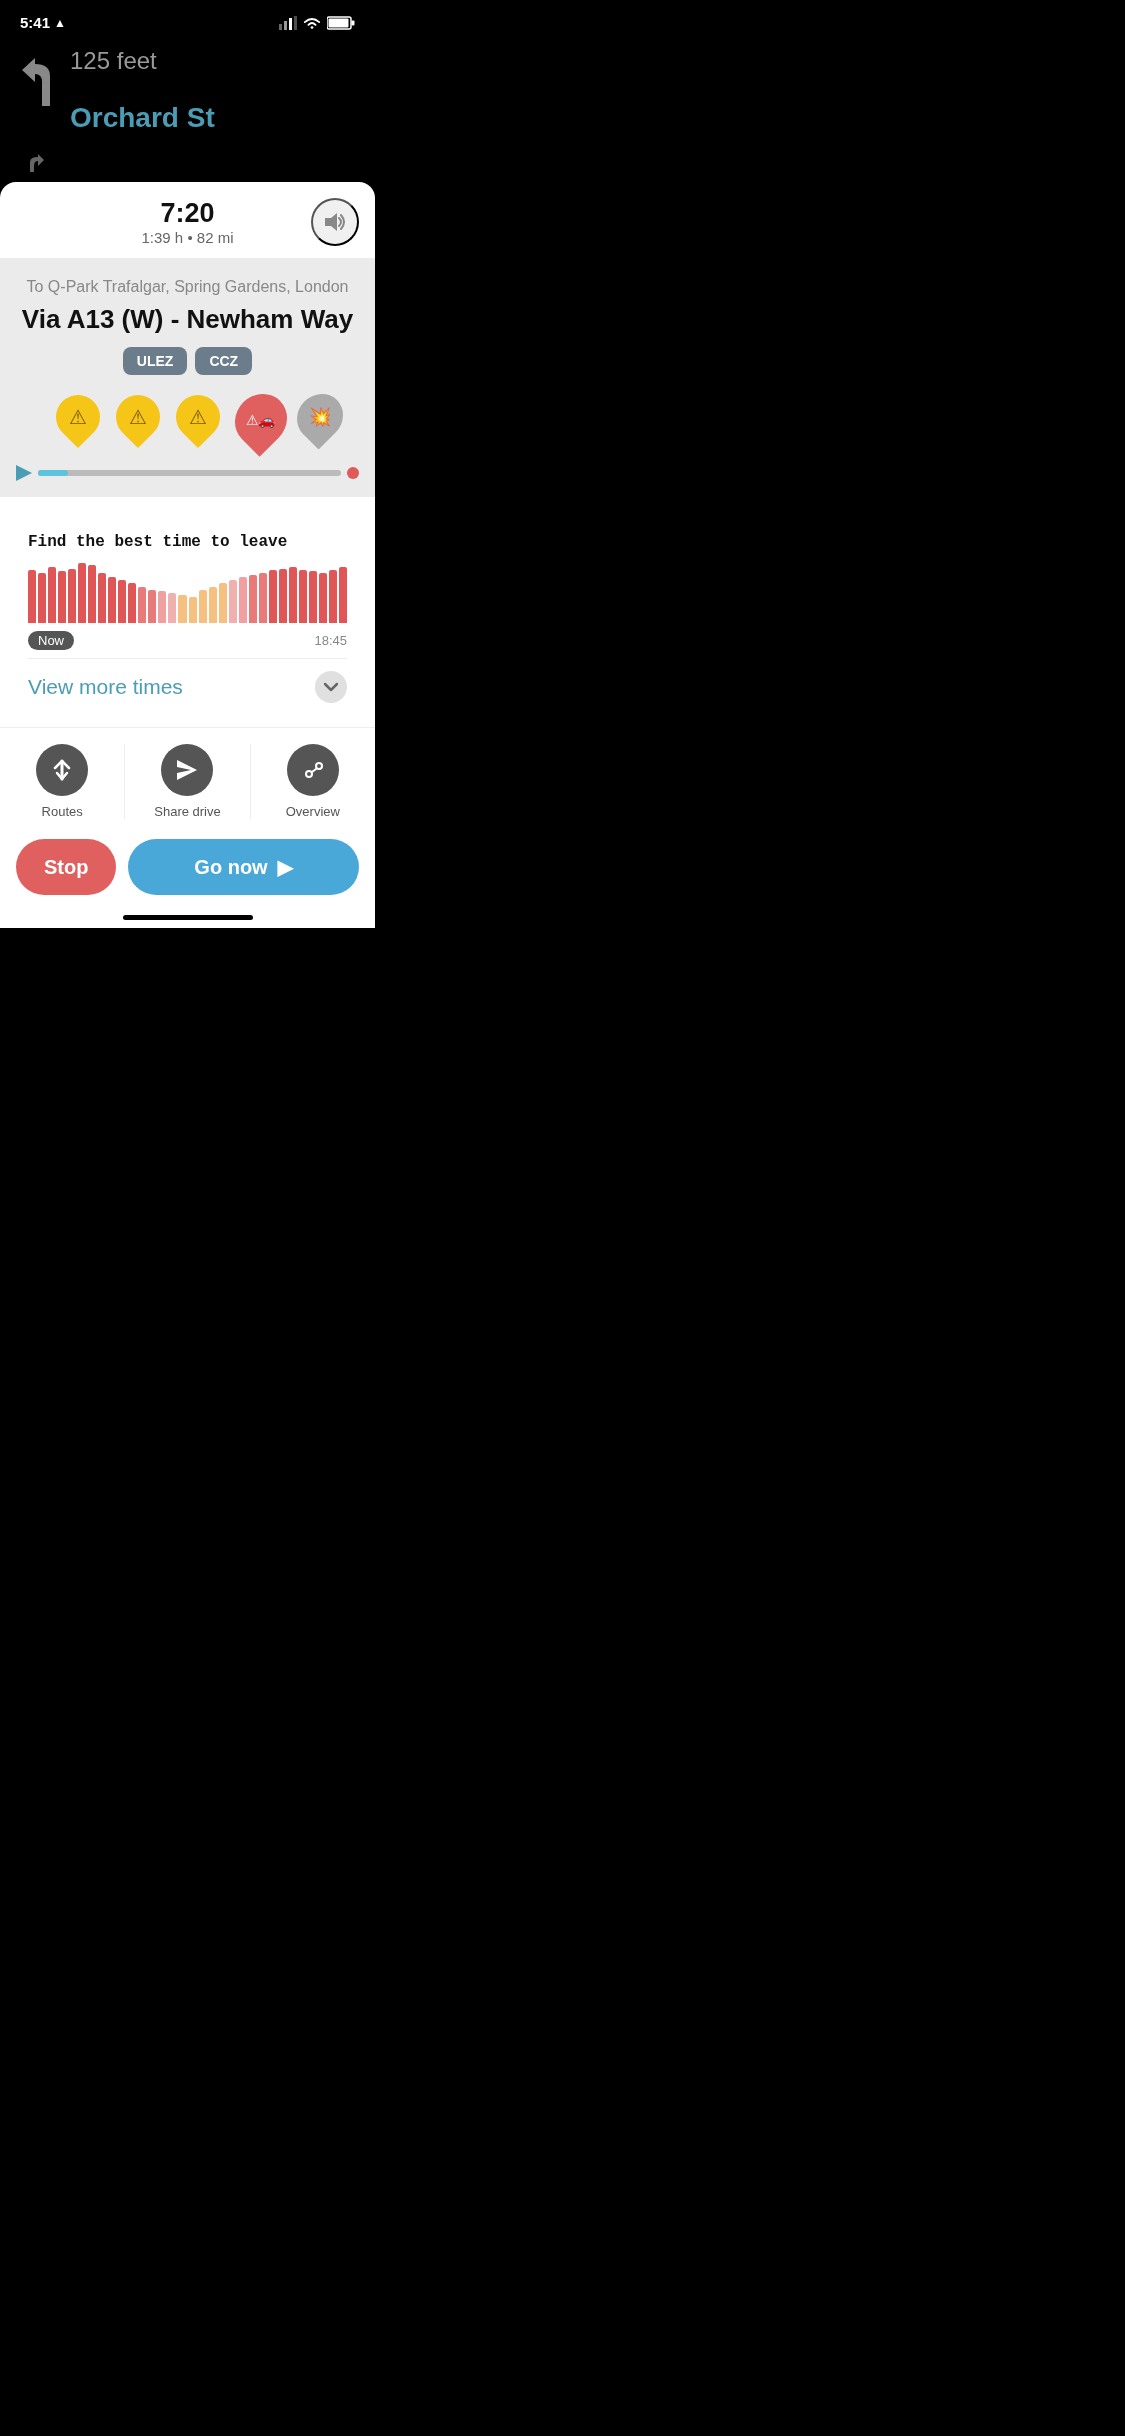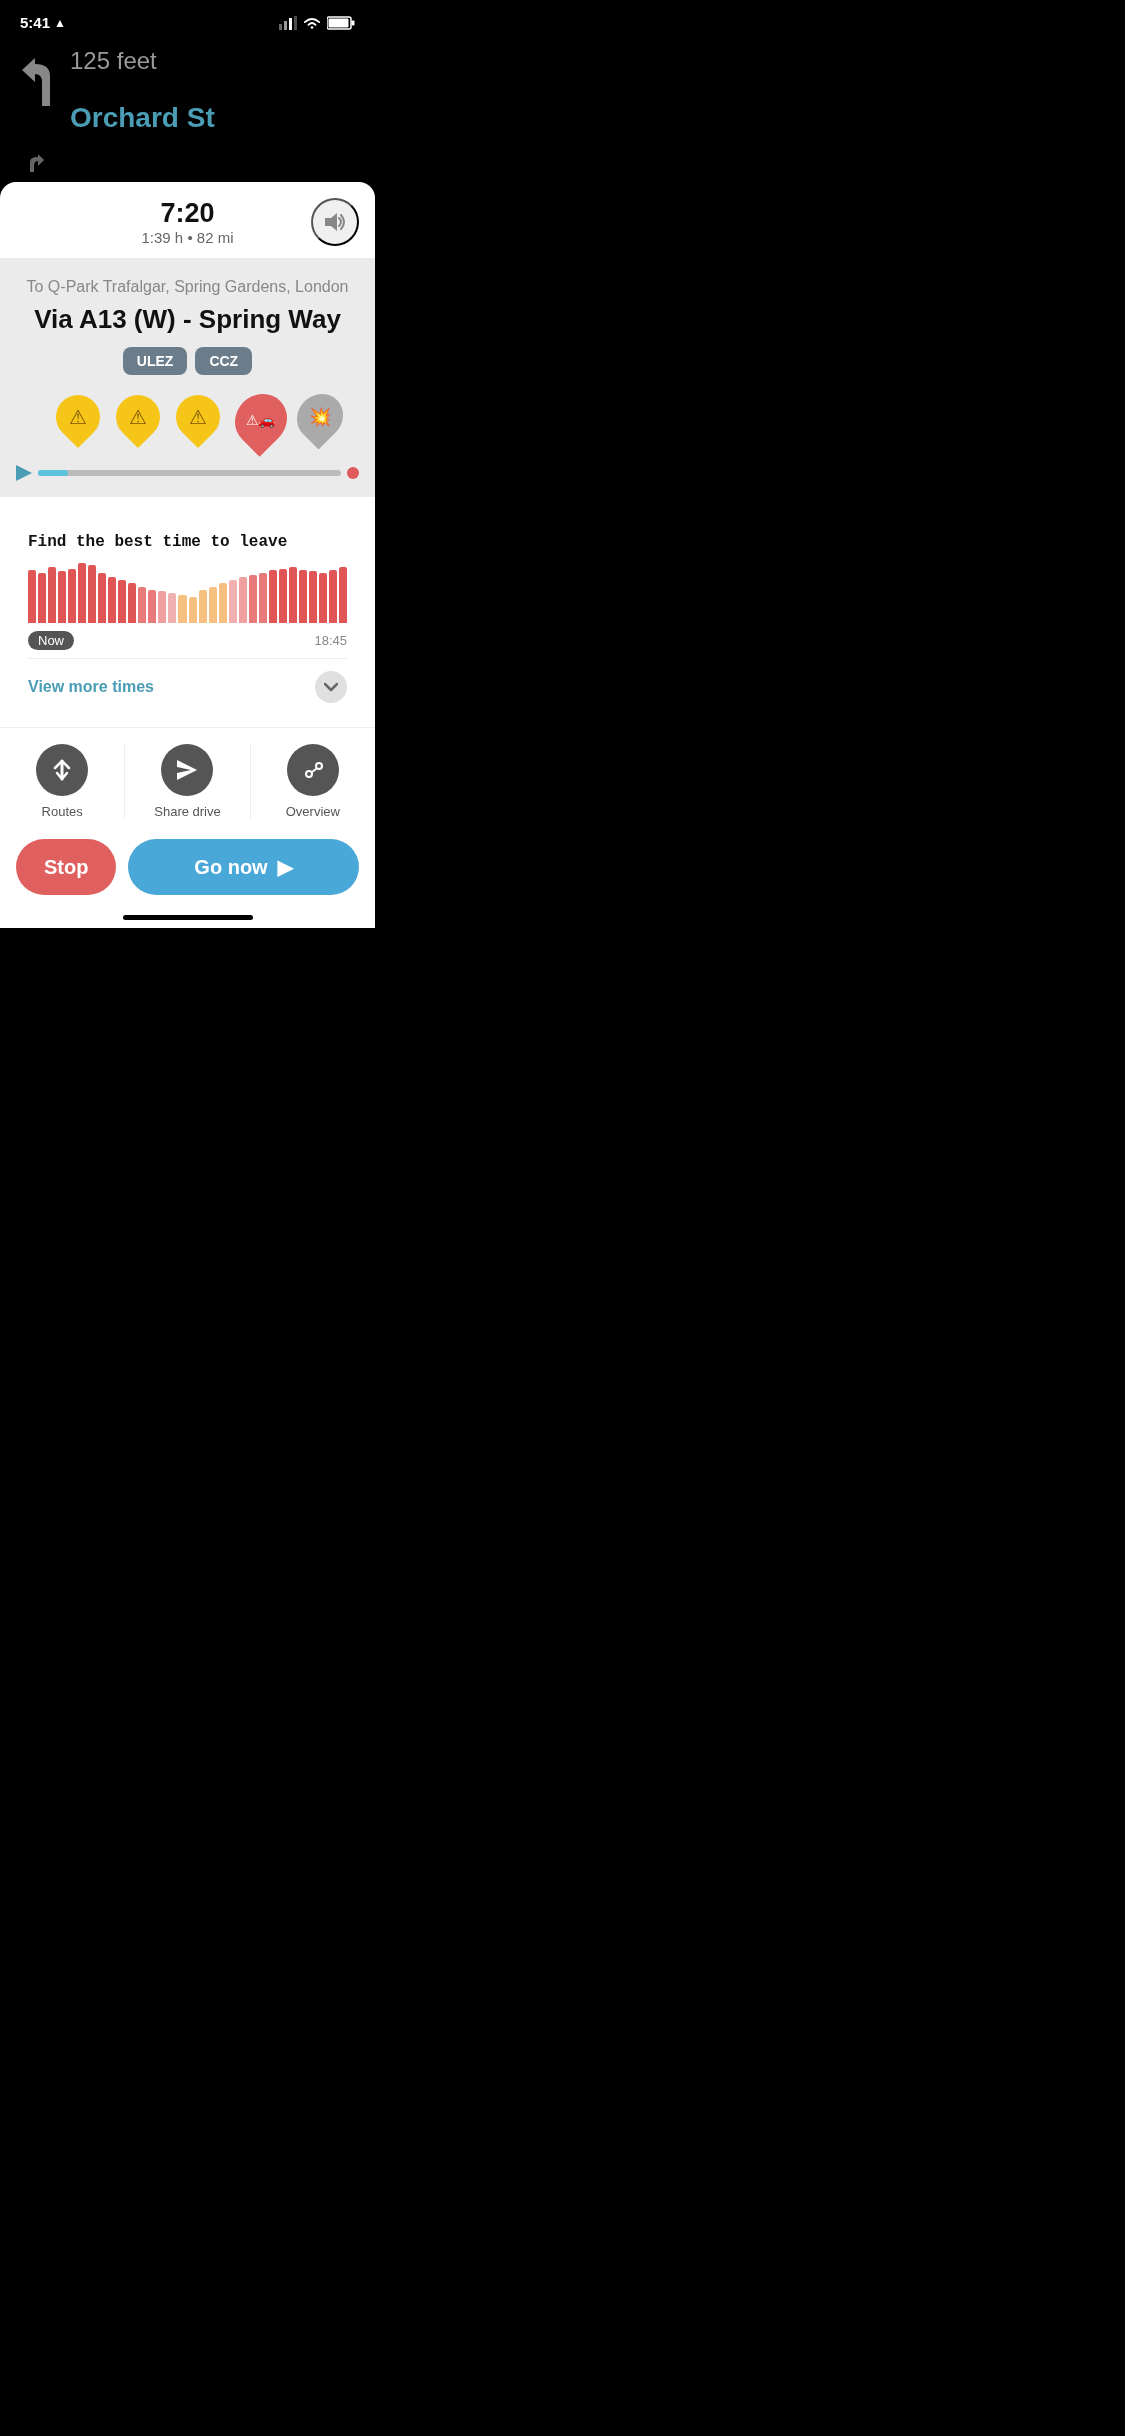--- a/index.html
+++ b/index.html
@@ -182,22 +182,22 @@
     .view-more-row {
       display: flex;
       justify-content: space-between;
       align-items: center;
       padding: 12px 0 4px;
       border-top: 1px solid #eee;
       margin-top: 8px;
     }
     .view-more-text {
       color: #4a9db5;
-      font-size: 16px;
-      font-weight: 700;
+      font-size: 21px;
+      font-weight: 400;
       cursor: pointer;
     }
     .chevron-down-btn {
       width: 32px;
       height: 32px;
       background: #e0e0e0;
       border-radius: 50%;
       display: flex;
       align-items: center;
       justify-content: center;
@@ -371,21 +371,21 @@
       <svg width="24" height="20" viewBox="0 0 24 20">
         <polygon points="2,6 8,6 14,1 14,19 8,14 2,14" fill="#888"></polygon>
         <path d="M16 6 Q20 10 16 14" stroke="#888" stroke-width="2" fill="none" stroke-linecap="round"></path>
         <path d="M18 3 Q24 10 18 17" stroke="#888" stroke-width="2" fill="none" stroke-linecap="round"></path>
       </svg>
     </button>
   </div>
 
   <div class="route-section">
     <div class="route-destination">To Q-Park Trafalgar, Spring Gardens, London</div>
-    <div class="route-via">Via A13 (W) - Spring Way</div>
+    <div class="route-via">Via A13 (W) - Newham Way</div>
 
     <div class="route-badges">
       <span class="badge">ULEZ</span>
       <span class="badge">CCZ</span>
     </div>
 
     <div style="position: relative; height: 64px; margin-bottom: 6px;">
 
       <div style="position:absolute; left: 40px; top: 0;">
         <div style="width:44px; height:44px; background:#f5c518; border-radius:50% 50% 50% 0; transform:rotate(-45deg); display:flex; align-items:center; justify-content:center;">

